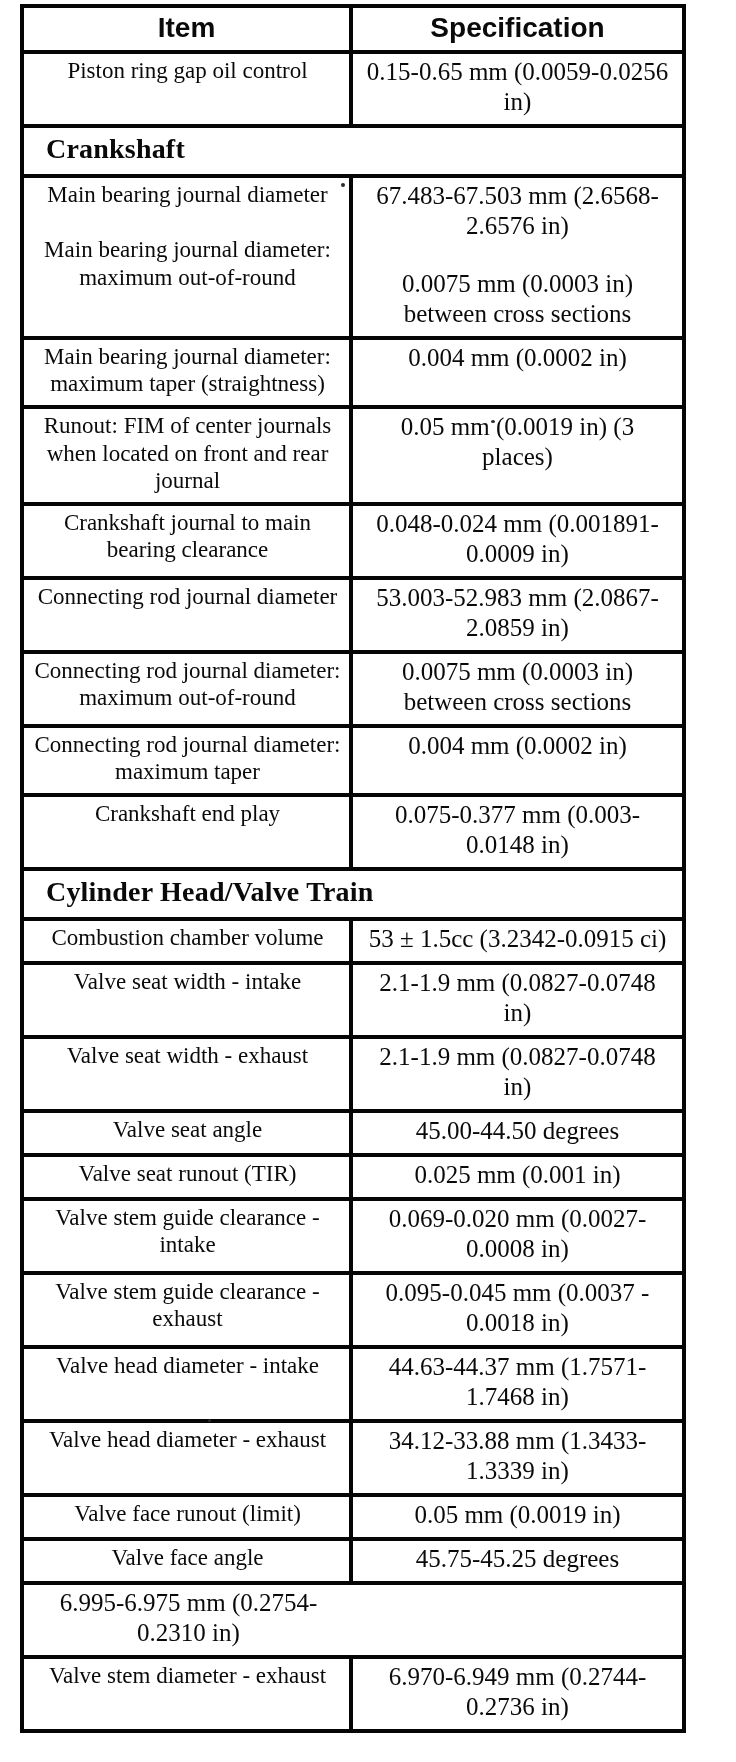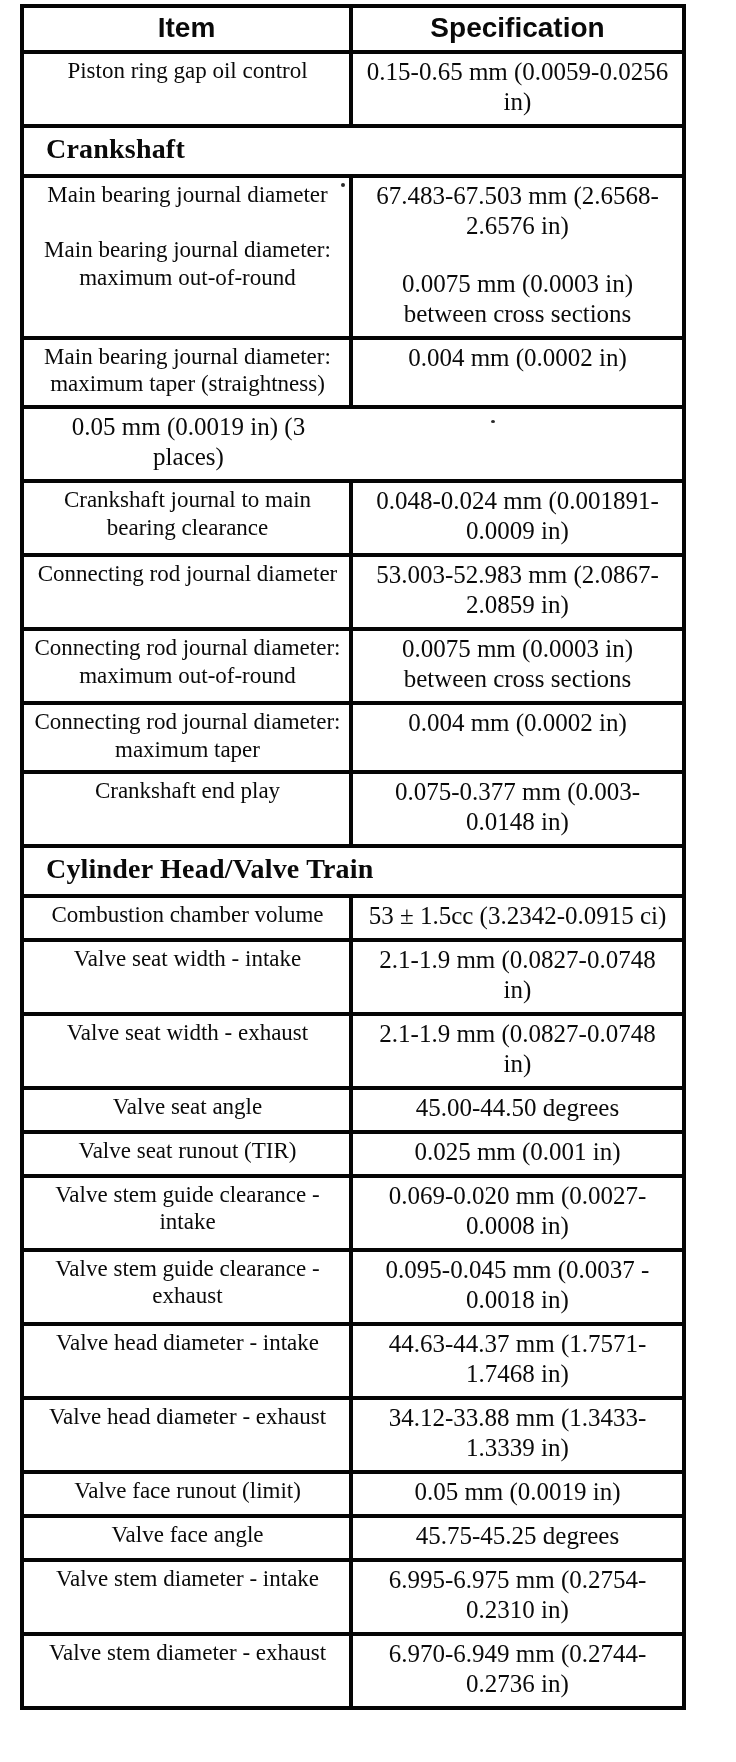--- a/index.html
+++ b/index.html
@@ -125,20 +125,23 @@
         </div>
         <div class="row data-row">
           <div class="cell item-cell">
             <p>Main bearing journal diameter: maximum taper (straightness)</p>
           </div>
           <div class="cell spec-cell">
             <p>0.004 mm (0.0002 in)</p>
           </div>
         </div>
         <div class="row data-row">
+          <div class="cell item-cell">
+            <p>Runout: FIM of center journals when located on front and rear journal</p>
+          </div>
           <div class="cell spec-cell">
             <p>0.05 mm (0.0019 in) (3 places)</p>
           </div>
         </div>
         <div class="row data-row">
           <div class="cell item-cell">
             <p>Crankshaft journal to main bearing clearance</p>
           </div>
           <div class="cell spec-cell">
             <p>0.048-0.024 mm (0.001891-0.0009 in)</p>
@@ -261,23 +264,20 @@
         </div>
         <div class="row data-row">
           <div class="cell item-cell">
             <p>Valve face angle</p>
           </div>
           <div class="cell spec-cell">
             <p>45.75-45.25 degrees</p>
           </div>
         </div>
         <div class="row data-row">
-          <div class="cell item-cell">
-            <p>Valve stem diameter - intake</p>
-          </div>
           <div class="cell spec-cell">
             <p>6.995-6.975 mm (0.2754-0.2310 in)</p>
           </div>
         </div>
         <div class="row data-row">
           <div class="cell item-cell">
             <p>Valve stem diameter - exhaust</p>
           </div>
           <div class="cell spec-cell">
             <p>6.970-6.949 mm (0.2744-0.2736 in)</p>

